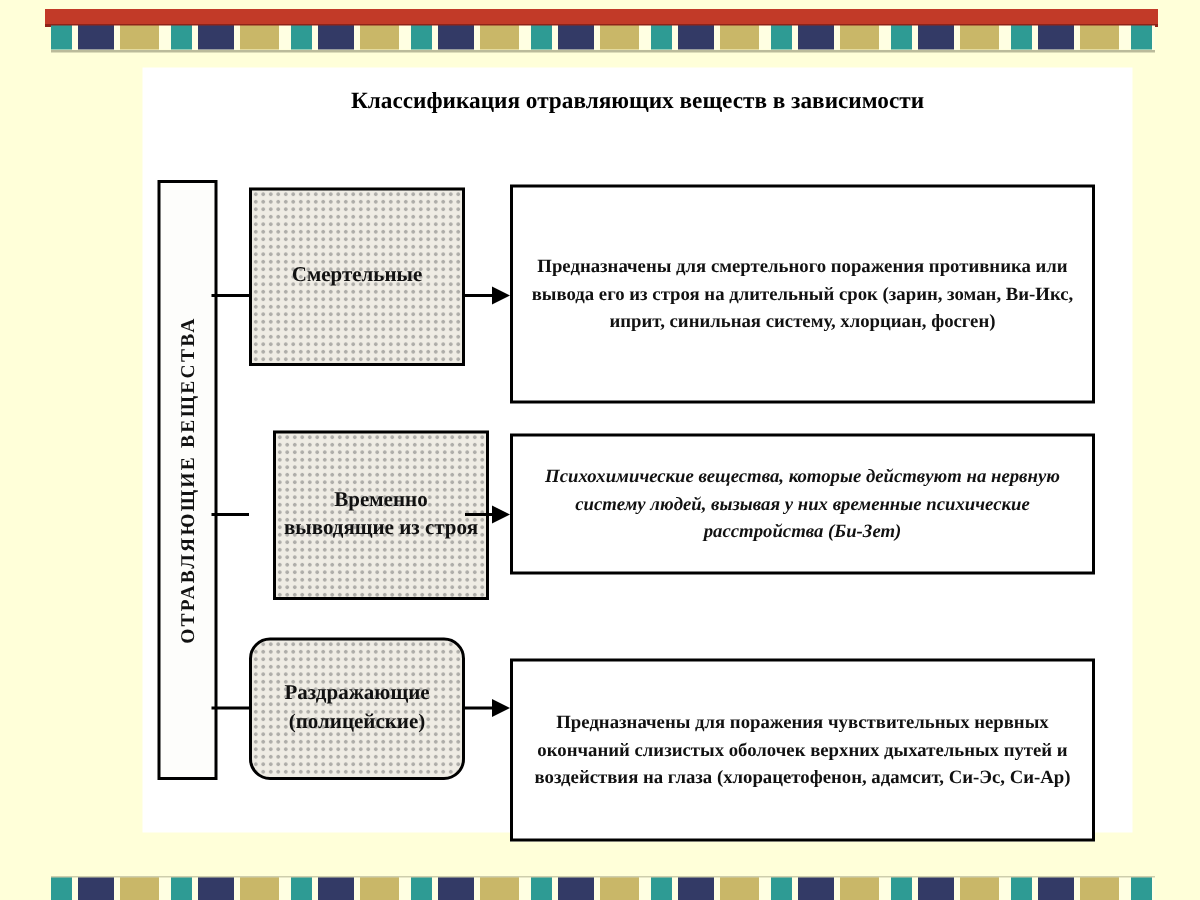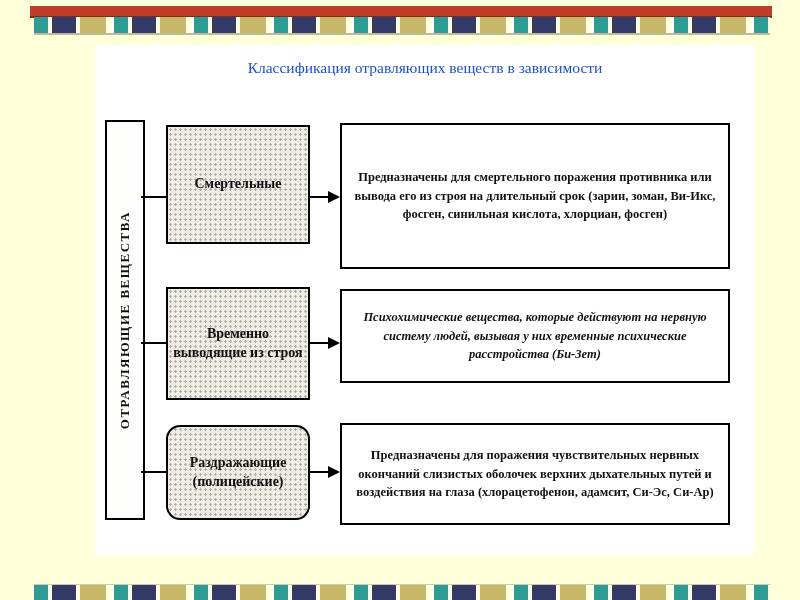--- a/index.html
+++ b/index.html
@@ -32,22 +32,22 @@
   .deco-strip.top{top:17px;}
   .deco-strip.bottom{bottom:0;height:15px;box-shadow:0 -1px 0 rgba(60,60,40,.25);}
 
   
   .panel{
     position:absolute;left:95px;top:45px;width:660px;height:510px;
     background:#FFFFFF;
   }
   .title{
     position:absolute;left:0;top:12px;width:100%;
-    text-align:center;font-weight:normal;font-size:15.5px;line-height:1.45;
-    color:#1d4ed8;
+    text-align:center;font-weight:bold;font-size:15.5px;line-height:1.45;
+    color:#000000;
   }
 
   
   .root-box{
     position:absolute;left:10px;top:75px;width:36px;height:396px;
     border:2px solid #000;
     display:flex;align-items:center;justify-content:center;
     background:#FDFDFB;
   }
   .root-box span{
@@ -60,33 +60,33 @@
     position:absolute;left:71px;width:144px;
     border:2px solid #000;
     background-color:#EFECE4;
     background-image:radial-gradient(rgba(110,110,110,.5) 1px, transparent 1.4px);
     background-size:5px 5px;
     display:flex;align-items:center;justify-content:center;
     text-align:center;font-weight:bold;font-size:14px;line-height:1.35;color:#111;
     padding:4px;box-sizing:border-box;
   }
   .cat-1{top:80px;height:119px;}
-  .cat-2{top:242px;height:113px;}
+  .cat-2{top:242px;height:113px;margin-left:16px;}
   .cat-3{top:380px;height:95px;border-radius:14px;}
 
   .desc-box{
     position:absolute;left:245px;width:390px;
     border:2px solid #000;background:#fff;
     display:flex;align-items:center;justify-content:center;
     text-align:center;font-weight:bold;font-size:12.5px;line-height:1.5;color:#111;
     padding:6px 10px;box-sizing:border-box;
   }
   .desc-1{top:78px;height:146px;}
   .desc-2{top:244px;height:94px;font-style:italic;}
-  .desc-3{top:378px;height:102px;}
+  .desc-3{top:394px;height:122px;}
 
   .connector{
     position:absolute;left:46px;width:25px;height:2px;background:#000;
   }
   .conn-1{top:151px;} .conn-2{top:297px;} .conn-3{top:426px;}
 
   .arrow{position:absolute;left:215px;width:30px;height:12px;}
   .arr-1{top:146px;} .arr-2{top:292px;} .arr-3{top:421px;}
   .arrow .shaft{position:absolute;left:0;top:5px;width:19px;height:2px;background:#000;}
   .arrow .head{
@@ -115,21 +115,21 @@
 
     <div class="connector conn-1"></div>
     <div class="cat-box cat-1">
       <span>Смертельные</span>
     </div>
     <div class="arrow arr-1">
       <div class="shaft"></div>
       <div class="head"></div>
     </div>
     <div class="desc-box desc-1">
-      <span>Предназначены для смертельного поражения противника или вывода его из строя на длительный срок (зарин, зоман, Ви-Икс, фосген, синильная кислота, хлорциан, фосген)</span>
+      <span>Предназначены для смертельного поражения противника или вывода его из строя на длительный срок (зарин, зоман, Ви-Икс, иприт, синильная систему, хлорциан, фосген)</span>
     </div>
 
     <div class="connector conn-2"></div>
     <div class="cat-box cat-2">
       <span>Временно выводящие из строя</span>
     </div>
     <div class="arrow arr-2">
       <div class="shaft"></div>
       <div class="head"></div>
     </div>

